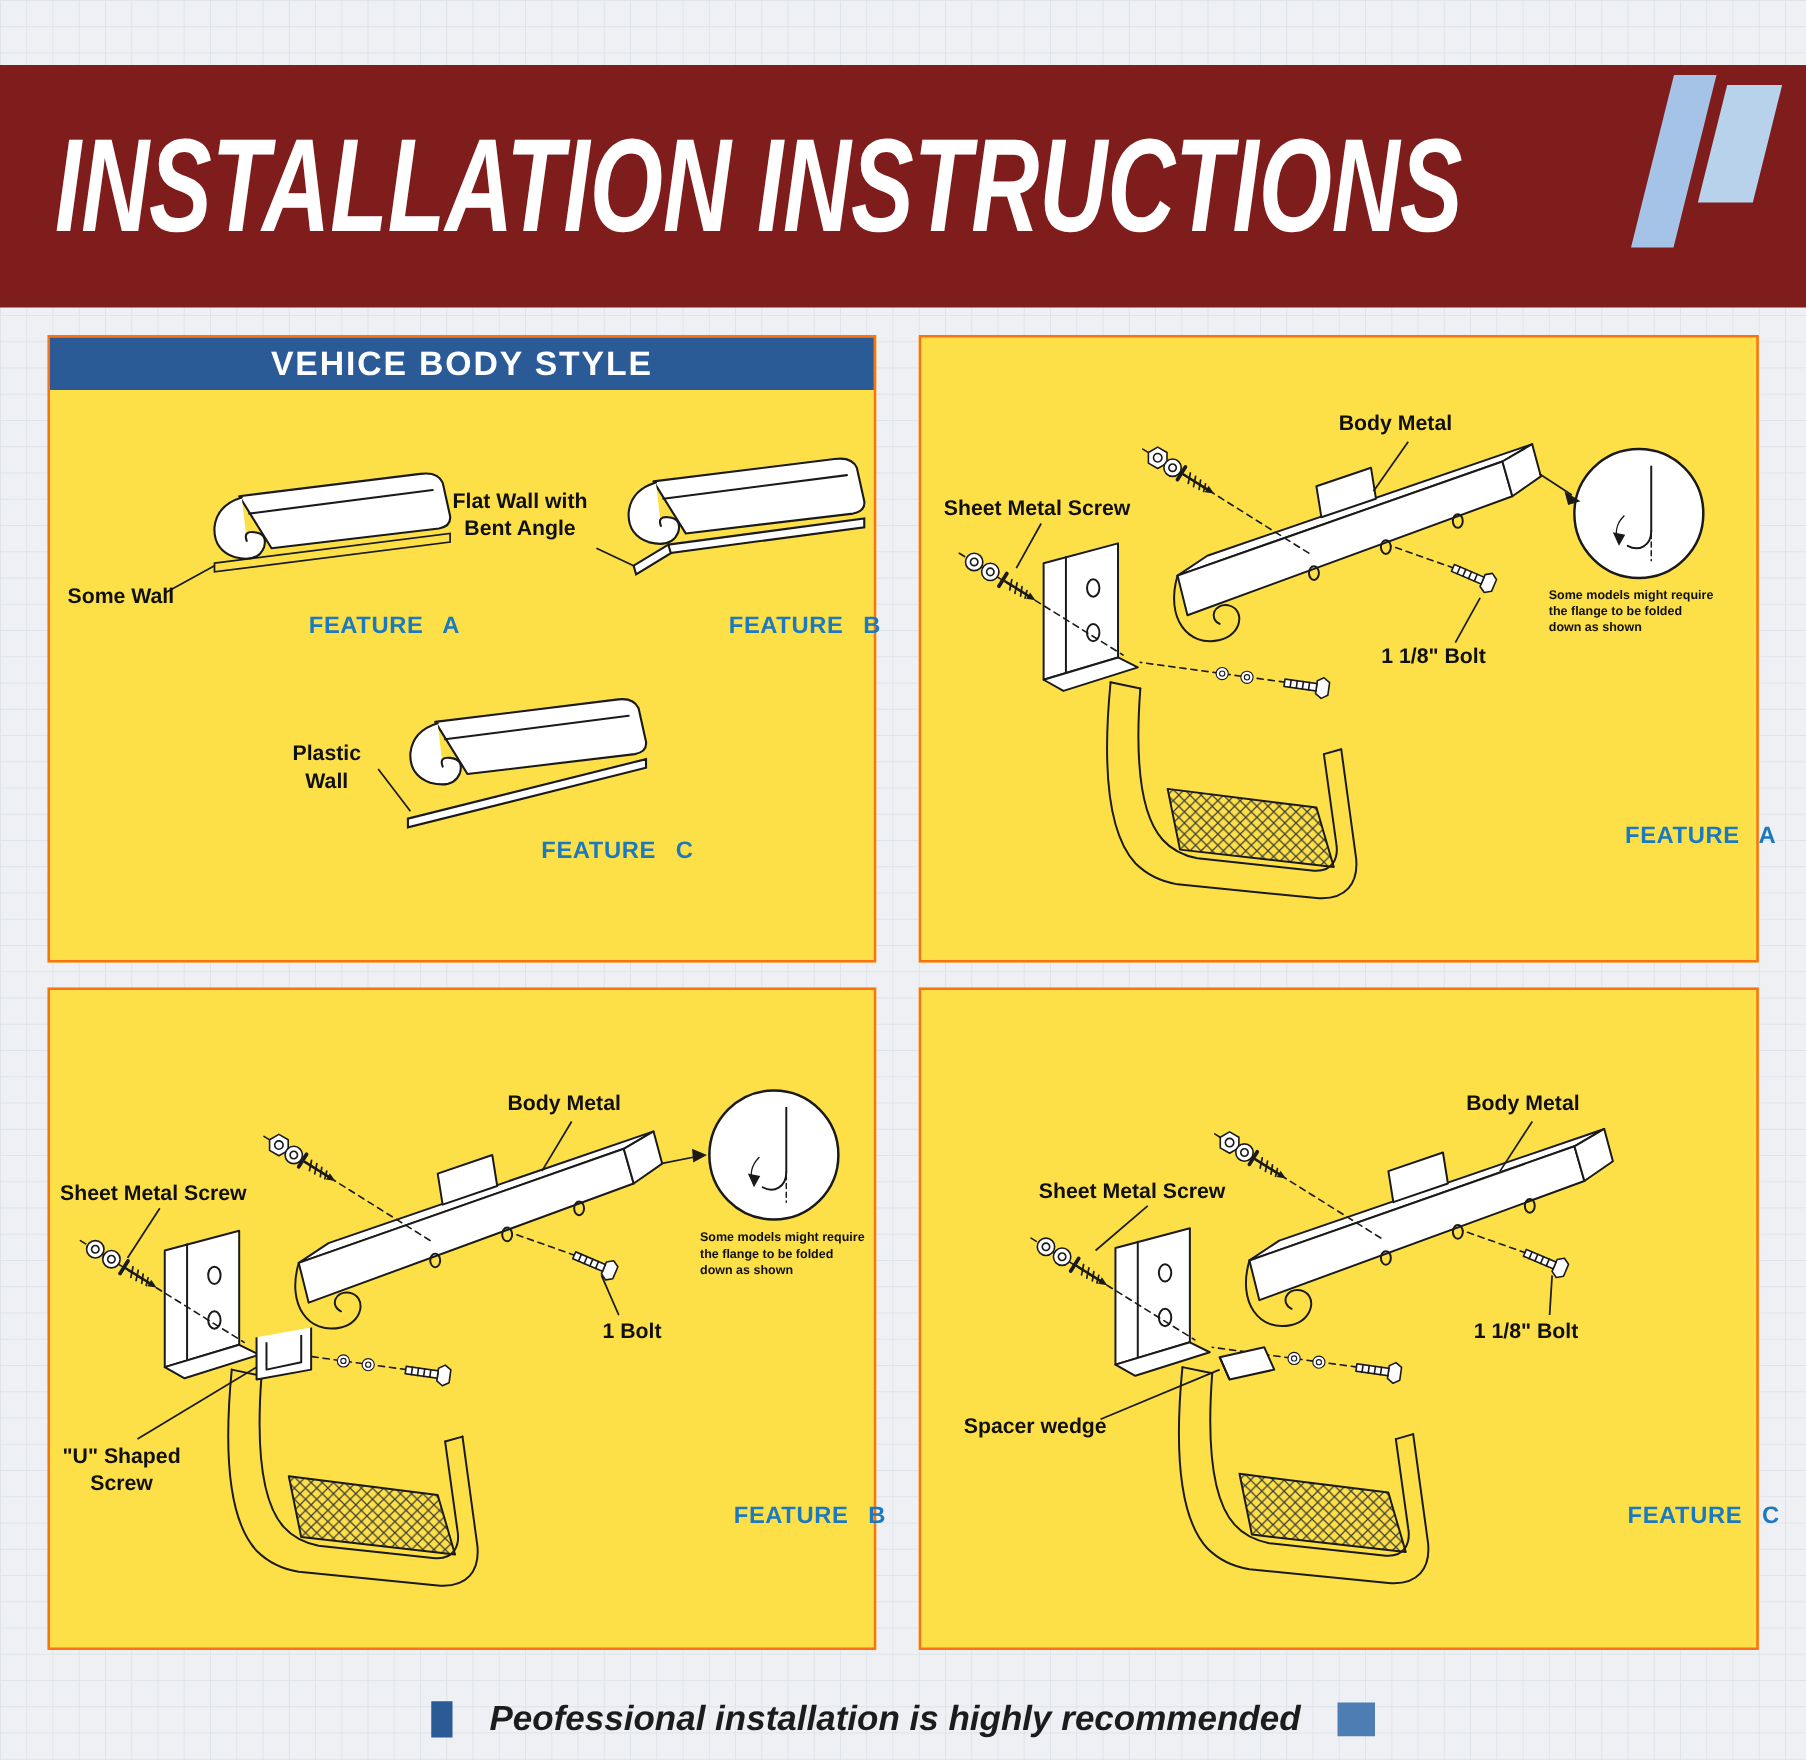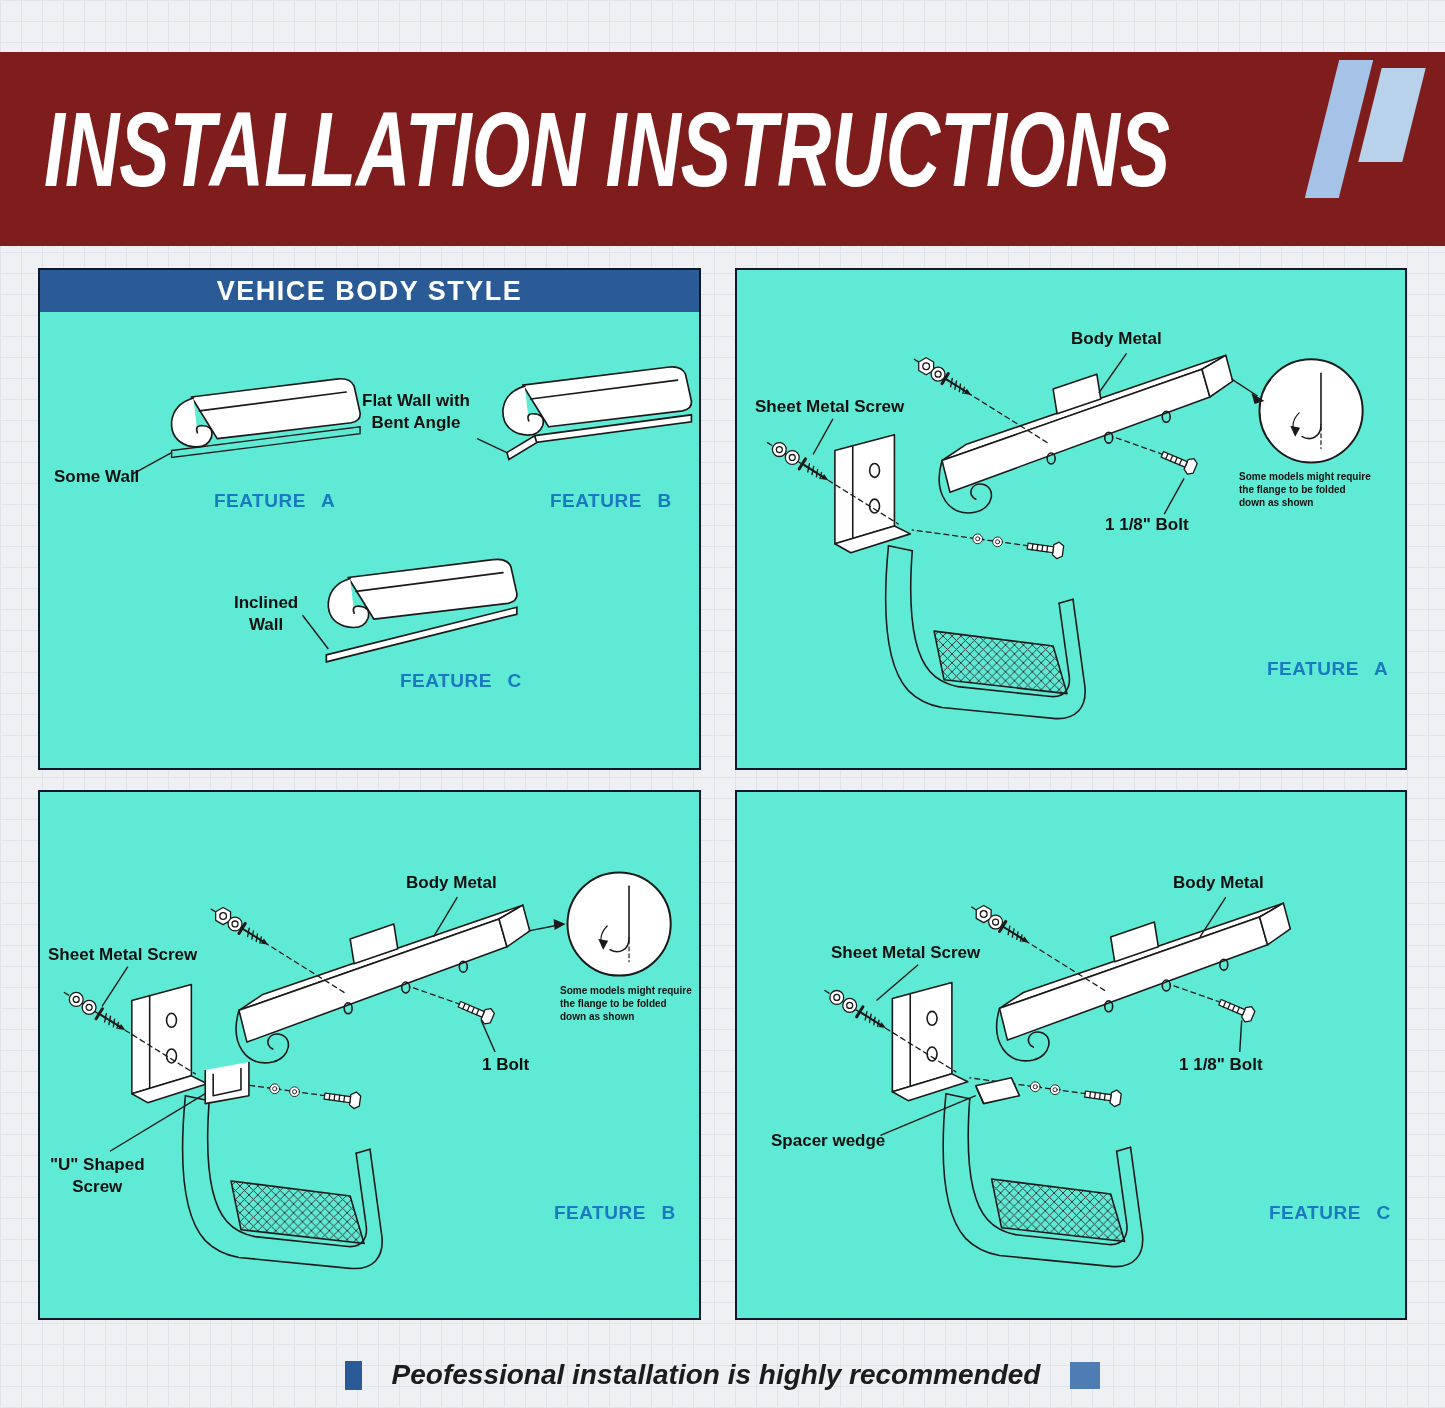--- a/index.html
+++ b/index.html
@@ -8,32 +8,32 @@
     background-color:#eef0f3;
     background-image:linear-gradient(#dfe3ea 1px,transparent 1px),linear-gradient(90deg,#dfe3ea 1px,transparent 1px);
     background-size:21px 21px;}
   .banner{position:absolute;left:0;top:52px;width:1445px;height:194px;background:#7f1d1d;}
   .title{position:absolute;left:44px;top:0;height:100%;display:flex;align-items:center;
     color:#fff;font-size:106px;font-weight:700;font-style:italic;white-space:nowrap;
     transform:scaleX(.71);transform-origin:left center;letter-spacing:0;}
   .deco{position:absolute;transform:skewX(-14deg);}
   .deco1{left:1322px;top:8px;width:34px;height:138px;background:#a4c3e6;}
   .deco2{left:1370px;top:16px;width:44px;height:94px;background:#b9d2ec;}
-  .panel{position:absolute;background:#5eead4;border:2px solid #0f172a;}
+  .panel{position:absolute;background:#fde047;border:2px solid #f97316;}
   #panel-body-style{left:38px;top:268px;width:663px;height:502px;}
   #panel-a{left:735px;top:268px;width:672px;height:502px;}
   #panel-b{left:38px;top:790px;width:663px;height:530px;}
   #panel-c{left:735px;top:790px;width:672px;height:530px;}
   .panel-header{position:relative;z-index:3;height:42px;background:#2a5b97;color:#fff;
     display:flex;align-items:center;justify-content:center;
     font-size:27px;font-weight:700;letter-spacing:1.5px;}
   .diagram{position:absolute;left:0;top:0;width:100%;height:100%;z-index:1;}
   .lbl{position:absolute;font-weight:700;font-size:17px;color:#101010;white-space:nowrap;z-index:2;line-height:22px;text-align:center;}
   .note{position:absolute;font-size:10px;line-height:13px;font-weight:700;color:#101010;z-index:2;}
-  .feature{position:absolute;font-weight:700;font-size:19px;color:#1b79c0;letter-spacing:.5px;word-spacing:10px;white-space:nowrap;z-index:2;}
+  .feature{position:absolute;font-weight:700;font-size:19px;color:#1b79c0;letter-spacing:.5px;word-spacing:10px;white-space:nowrap;z-index:2;margin-left:33px;}
   .footer{position:absolute;left:0;top:1354px;width:1445px;height:42px;
     display:flex;align-items:center;justify-content:center;gap:30px;text-align:center;}
   .footer-text{font-size:28px;font-weight:700;font-style:italic;color:#1c1c1c;}
   .sq-left{width:17px;height:29px;background:#2a5b97;}
   .sq-right{width:30px;height:27px;background:#4d7db3;}
   svg .ln{stroke:#1a1a1a;stroke-width:1.4;fill:none;}
 </style>
 </head>
 <body>
 
@@ -159,21 +159,21 @@
       <line x1="440" y1="170" x2="470" y2="184"></line>
       <line x1="264" y1="348" x2="290" y2="382"></line>
     </g>
   </svg>
   <div class="lbl" style="left:14px;top:196px">Some Wall</div>
   <div class="lbl" style="left:322px;top:120px">
     <div>Flat Wall with</div>
     <div>Bent Angle</div>
   </div>
   <div class="lbl" style="left:194px;top:322px">
-    <div>Inclined</div>
+    <div>Plastic</div>
     <div>Wall</div>
   </div>
   <div class="feature" style="left:174px;top:220px">FEATURE A</div>
   <div class="feature" style="left:510px;top:220px">FEATURE B</div>
   <div class="feature" style="left:360px;top:400px">FEATURE C</div>
 </section>
 
 <section class="panel" id="panel-a">
   <svg class="diagram" viewBox="0 0 672 502">
     <use href="#g-exploded"></use>

